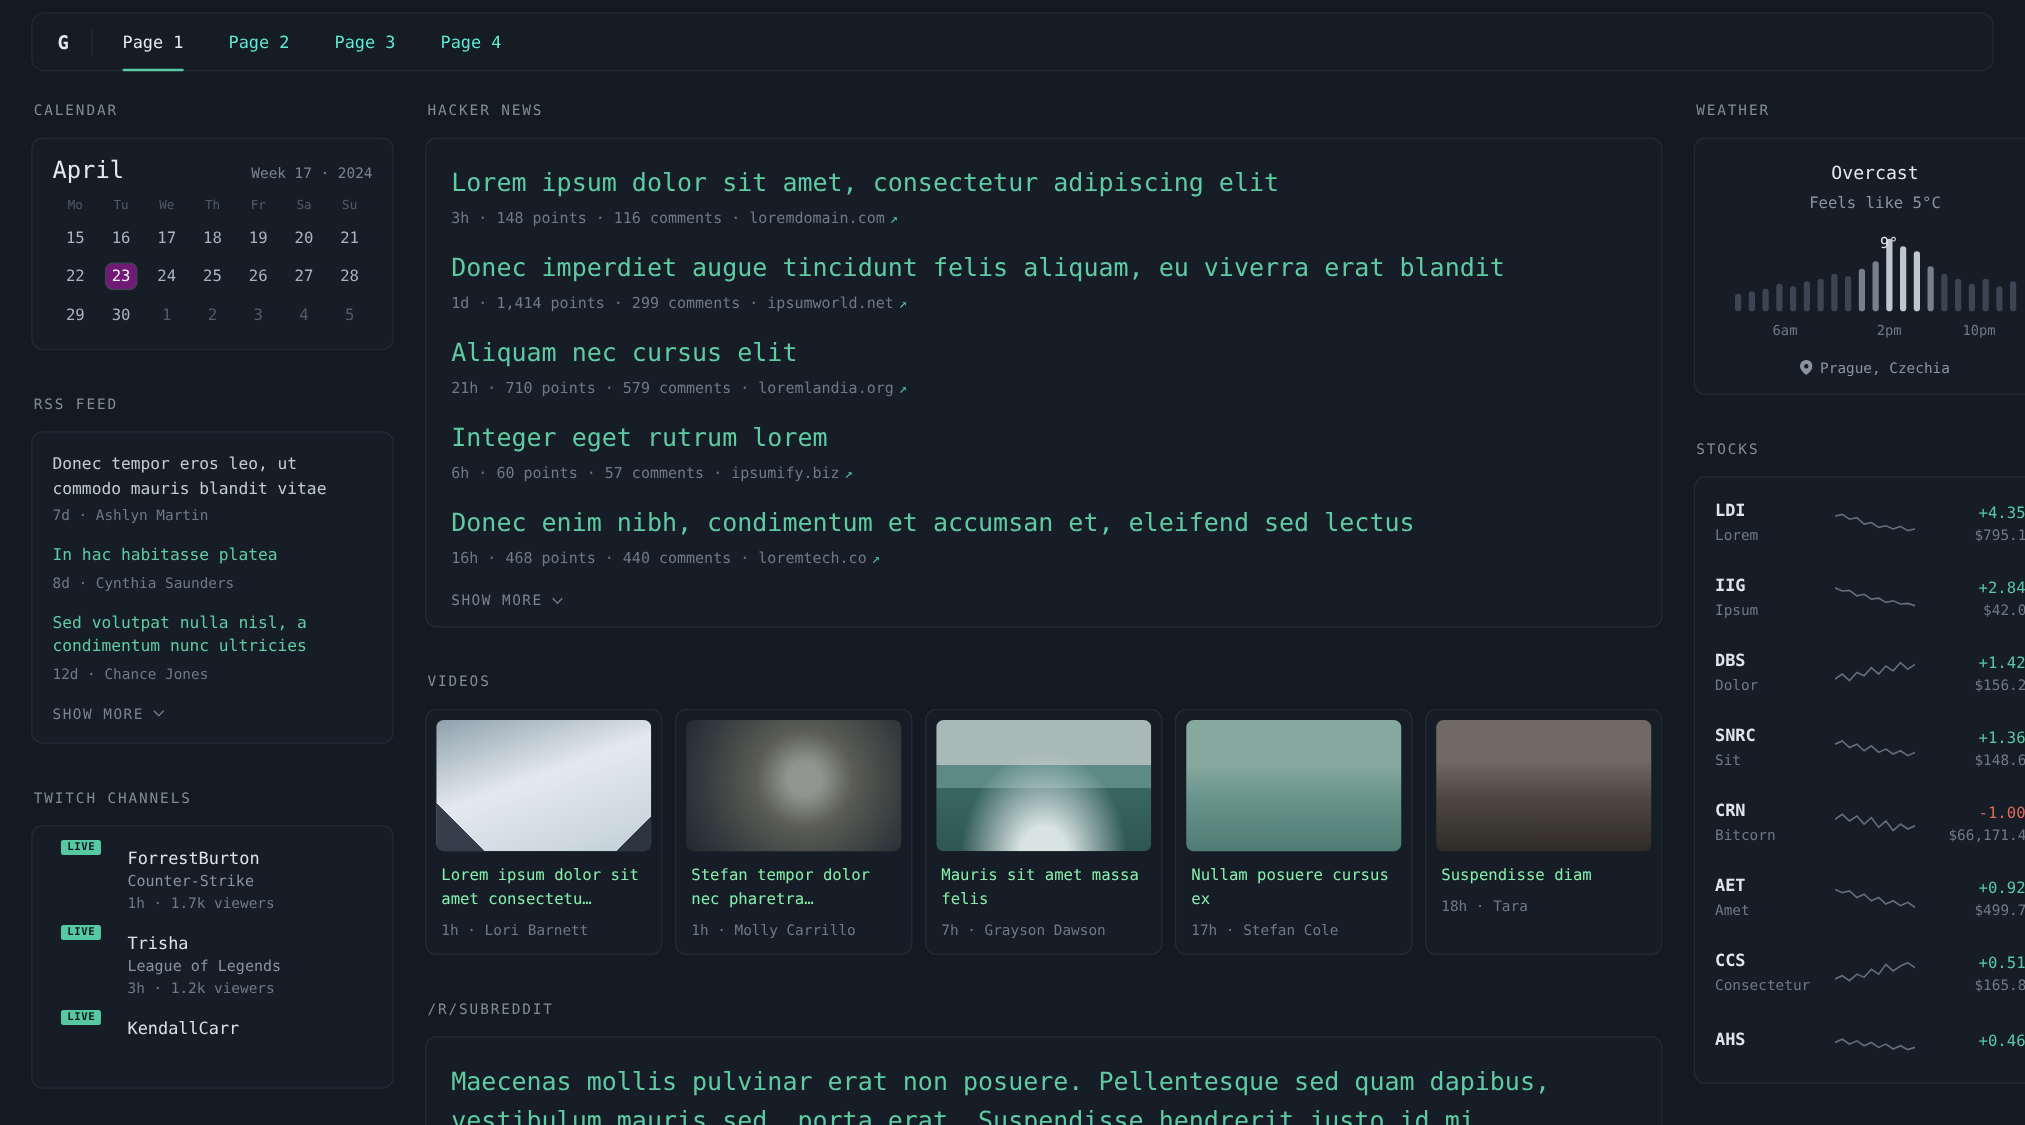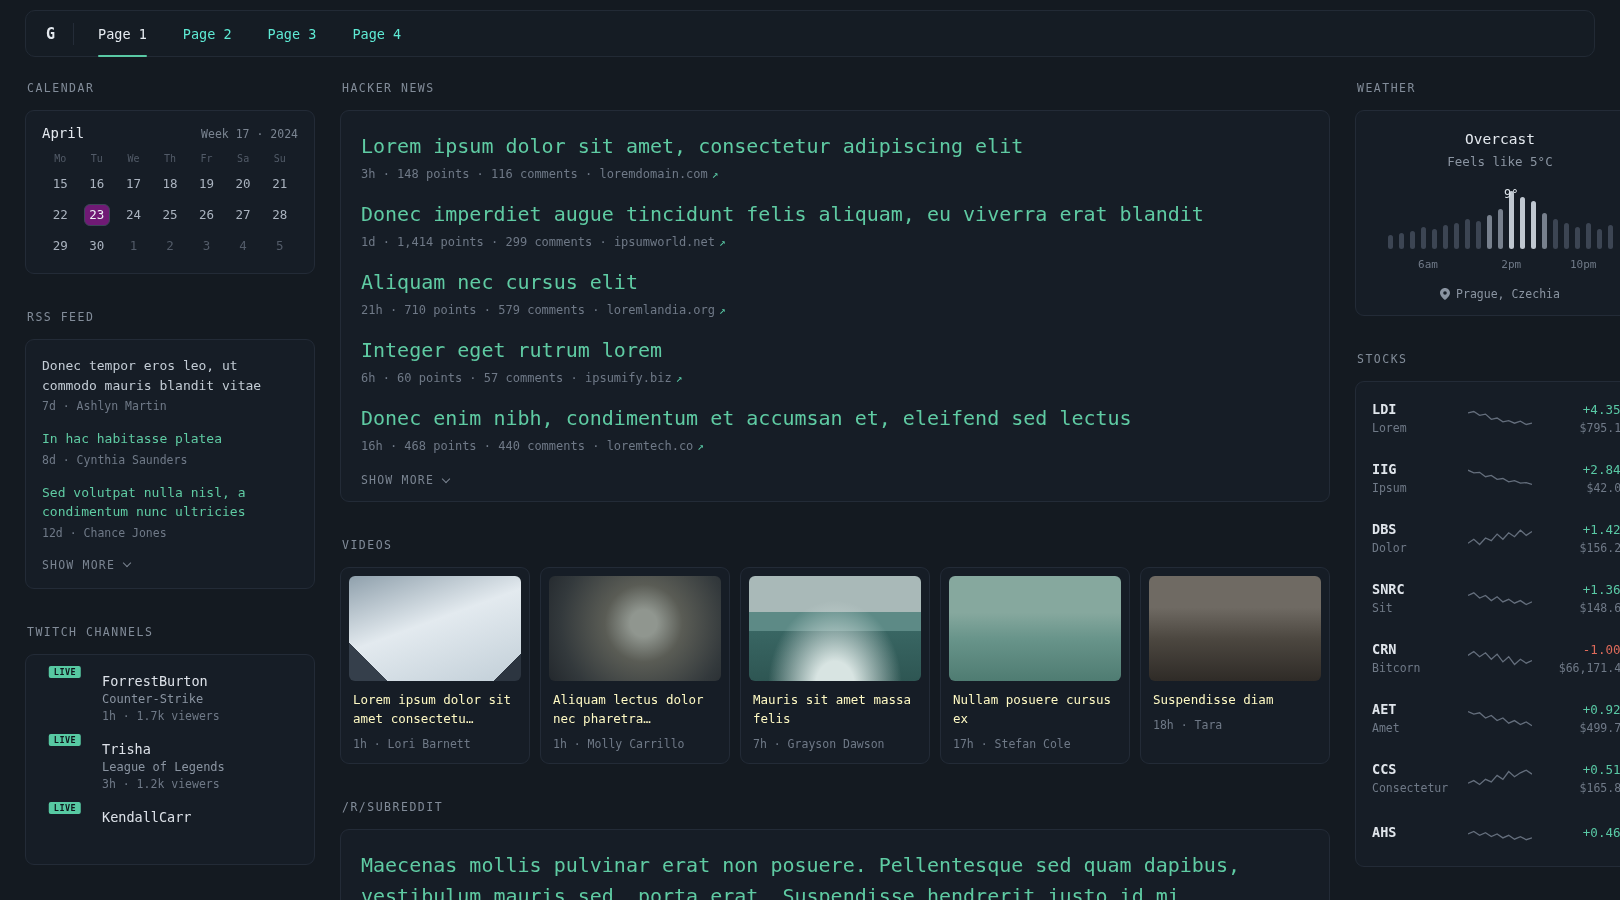--- a/index.html
+++ b/index.html
@@ -24,21 +24,21 @@
          background:#59c9a5; border-radius:2px; }
   
   .layout { display:grid; grid-template-columns:290px 1fr 290px; gap:25px;
             width:1520px; margin:24px 0 0 25px; align-items:start; }
   .widget { margin-bottom:36px; }
   .wtitle { font-size:11.5px; font-weight:normal; color:#828c99; letter-spacing:1.5px; margin:0 0 15px 2px; }
   .card { background:#161d26; border:1px solid #232b37; border-radius:9px; }
   
   .calendar-card { padding:14px 16px 16px; }
   .cal-head { display:flex; justify-content:space-between; align-items:baseline; margin-bottom:12px; }
-  .cal-month { font-size:14px; color:#e4e9ef; }
+  .cal-month { font-size:19px; color:#e4e9ef; }
   .cal-meta { font-size:11.5px; color:#7a8491; }
   .cal-grid { display:grid; grid-template-columns:repeat(7,1fr); text-align:center; row-gap:9px; }
   .cal-dow { margin-bottom:9px; }
   .dow { font-size:10px; color:#525b68; }
   .day { font-size:12.5px; color:#aab3bf; height:22px; line-height:22px; }
   .day.other { color:#525b68; }
   .day.today { background:#701a75; border:1px solid #3c4656; border-radius:6px;
                color:#eef2f6; margin:0 5px; height:22px; line-height:20px; }
   
   .list-card { padding:16px; }
@@ -77,21 +77,21 @@
                 text-decoration:none; cursor:pointer; }
   .video-thumb { height:105px; margin:8px; border-radius:6px; }
   .thumb-0 { background:linear-gradient(45deg,#353f4b 0 14%,rgba(0,0,0,0) 14%),
              linear-gradient(-45deg,#2c3540 0 10%,rgba(0,0,0,0) 10%),
              linear-gradient(160deg,#8fa0ac,#e3eaef 45%,#c2cfd8); }
   .thumb-1 { background:radial-gradient(circle at 55% 45%, #90968f 0 12%, #5a5c55 35%, #33393c 75%, #23282d); }
   .thumb-2 { background:radial-gradient(ellipse at 50% 105%, #d8e4e2 0 16%, rgba(216,228,226,0) 55%),
              linear-gradient(180deg,#a9b9b8 0 34%,#5d8a86 34% 52%,#396663 52%,#2e5653); }
   .thumb-3 { background:linear-gradient(180deg,#86a89e 0 35%,#68948a 60%,#4f7c72); }
   .thumb-4 { background:linear-gradient(180deg,#6f6a63 0 30%,#4c4740 60%,#2f2b27); }
-  .video-title { font-size:12.5px; line-height:1.5; color:#fef9c3; padding:2px 12px 0; }
+  .video-title { font-size:12.5px; line-height:1.5; color:#86efac; padding:2px 12px 0; }
   .video-meta { font-size:11.5px; color:#6f7987; padding:8px 12px 12px; }
   
   .weather-card { padding:20px 16px 14px; text-align:center; }
   .weather-cond { font-size:14.5px; color:#e4e9ef; margin-bottom:7px; }
   .weather-feels { font-size:12.5px; color:#8a94a1; margin-bottom:14px; }
   .weather-chart { position:relative; width:225px; margin:0 auto; }
   .peak-label { position:absolute; top:0; left:55%; transform:translateX(-50%); font-size:12px; color:#dfe5eb; }
   .wbars { display:flex; align-items:flex-end; gap:6px; height:62px; margin-top:18px; }
   .wbar { width:5px; border-radius:3px; background:#3c4553; }
   .wbar.warm { background:#77808d; }
@@ -273,21 +273,21 @@
       <div class="widget">
         <h2 class="wtitle">VIDEOS</h2>
         <div class="videos-row">
           <a class="video-card">
             <div class="video-thumb thumb-0"></div>
             <div class="video-title">Lorem ipsum dolor sit amet consectetu…</div>
             <div class="video-meta">1h · Lori Barnett</div>
           </a>
           <a class="video-card">
             <div class="video-thumb thumb-1"></div>
-            <div class="video-title">Aliquam lectus dolor nec pharetra…</div>
+            <div class="video-title">Stefan tempor dolor nec pharetra…</div>
             <div class="video-meta">1h · Molly Carrillo</div>
           </a>
           <a class="video-card">
             <div class="video-thumb thumb-2"></div>
             <div class="video-title">Mauris sit amet massa felis</div>
             <div class="video-meta">7h · Grayson Dawson</div>
           </a>
           <a class="video-card">
             <div class="video-thumb thumb-3"></div>
             <div class="video-title">Nullam posuere cursus ex</div>

